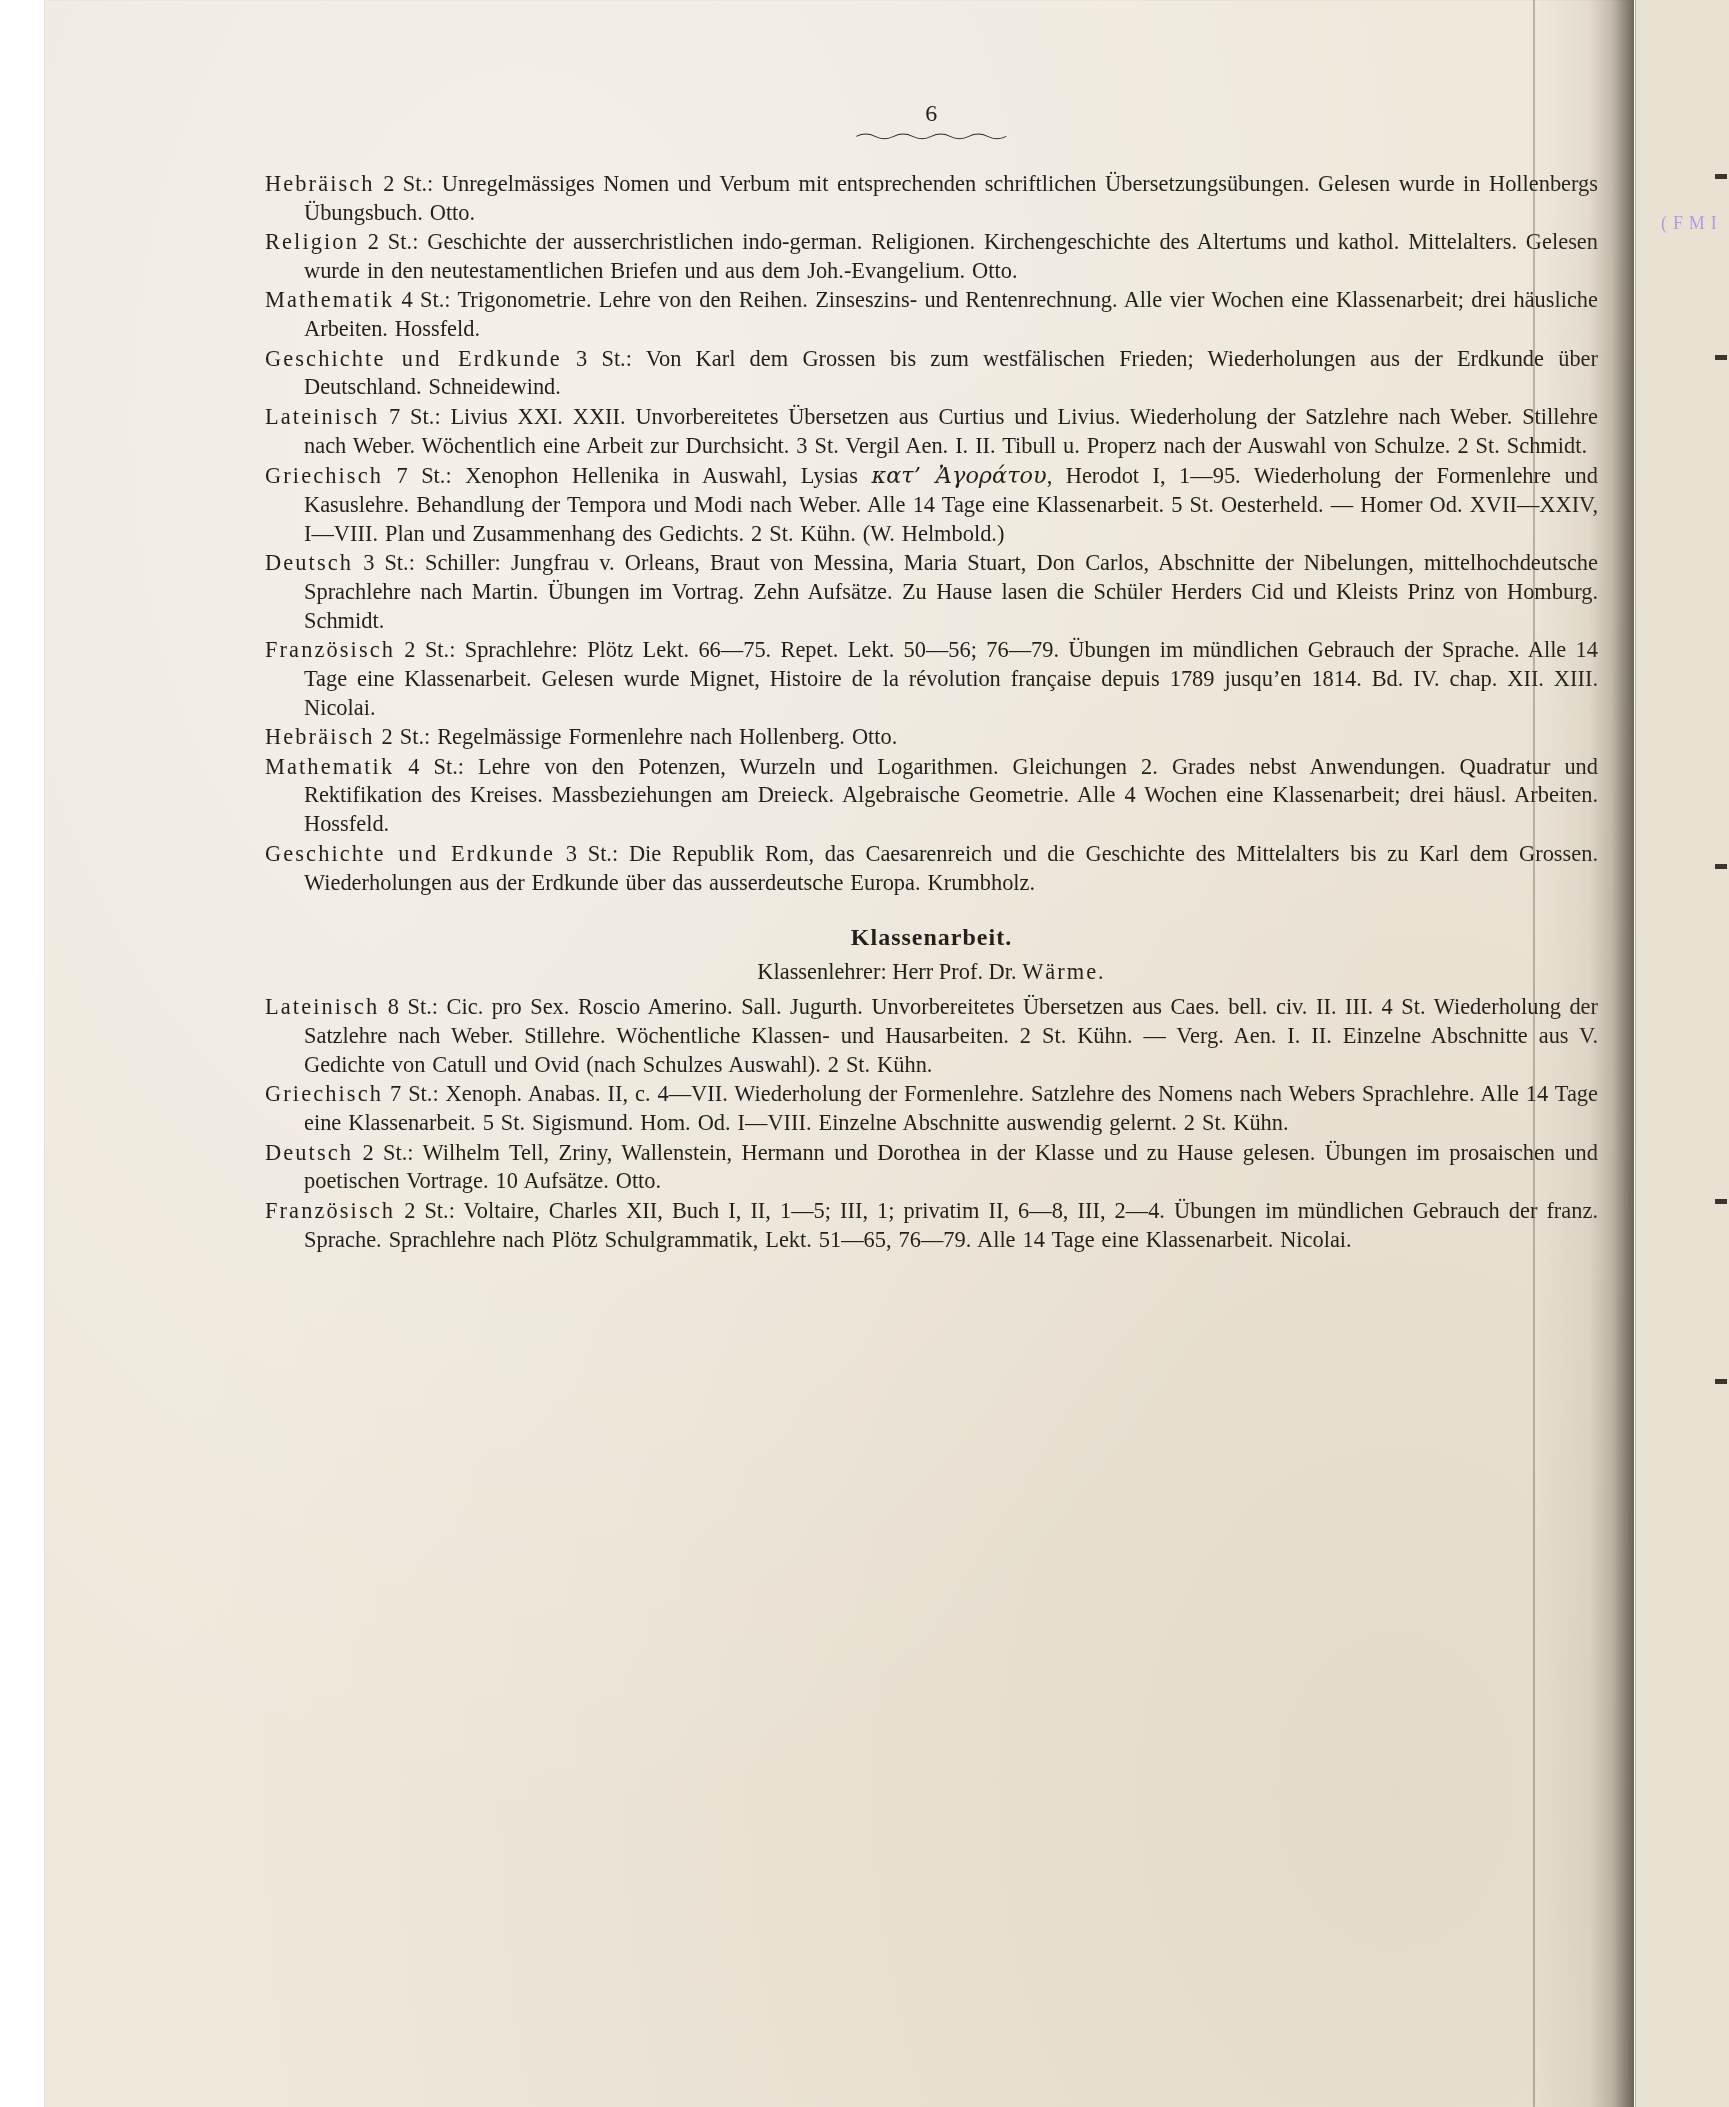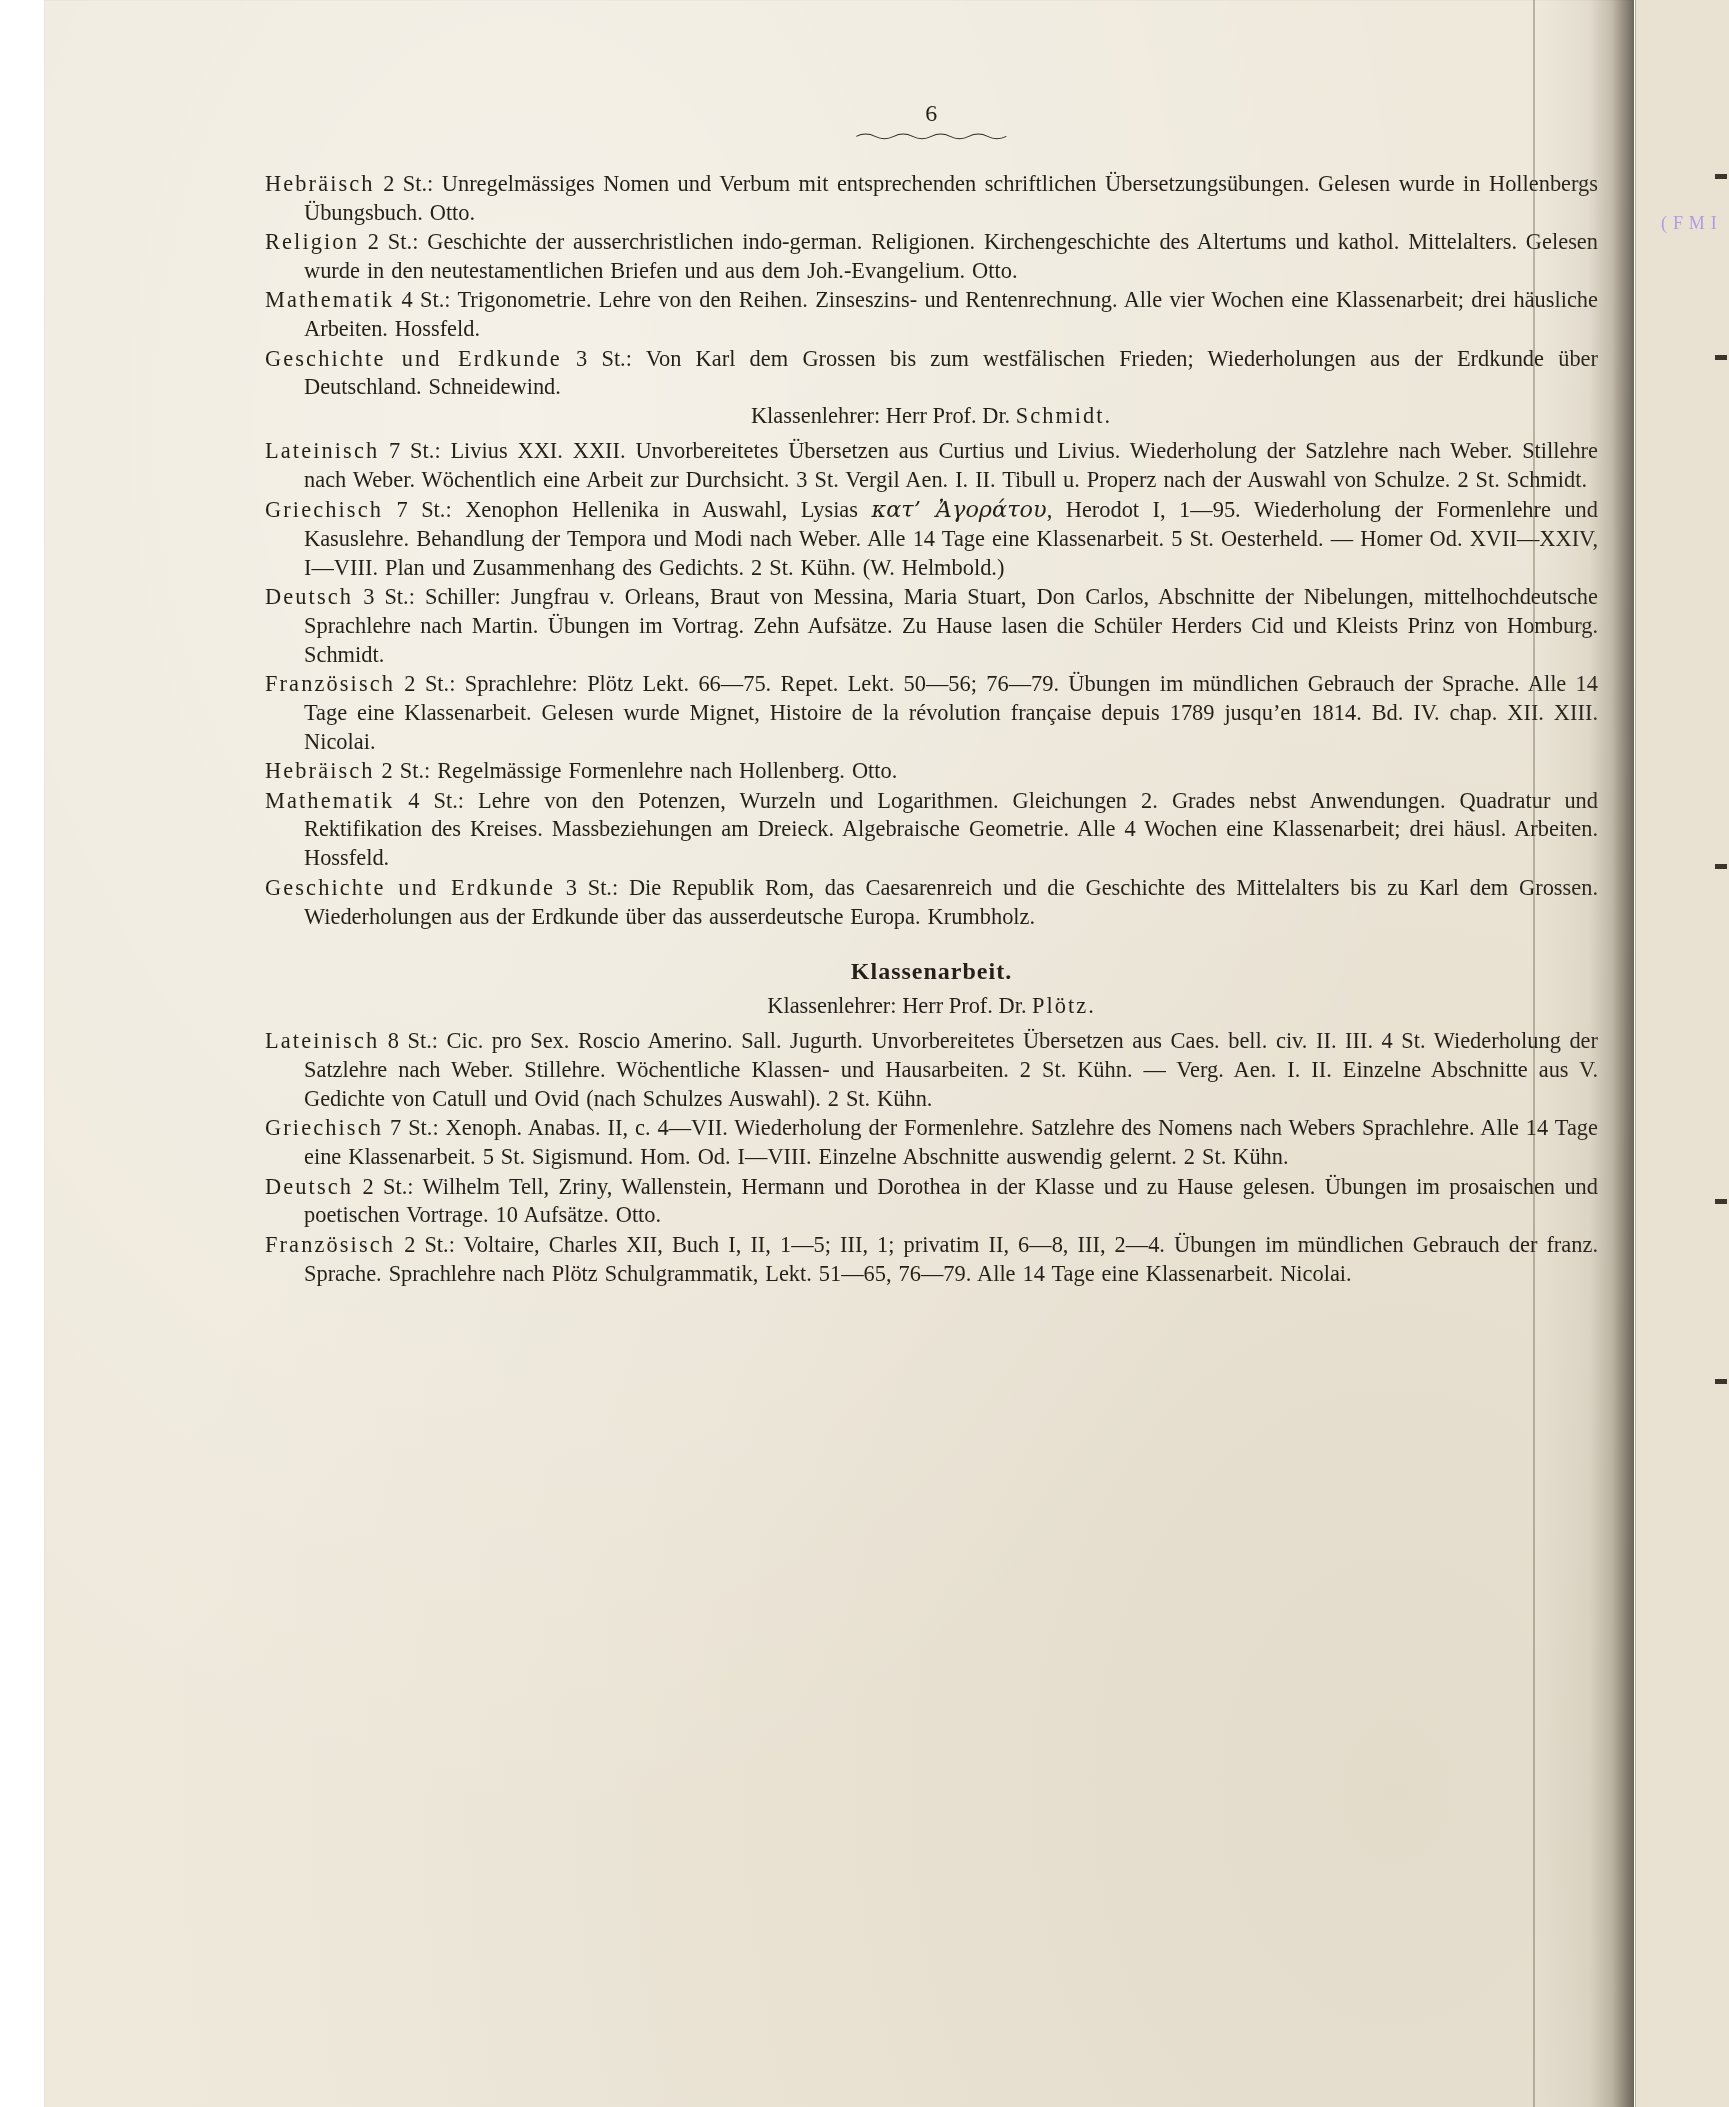--- a/index.html
+++ b/index.html
@@ -182,23 +182,20 @@
         </p>
         <p class="entry">
           <span class="subj">Mathematik</span><span> 4 St.: Trigonometrie. Lehre von den Reihen. Zinseszins- und Rentenrechnung. Alle vier Wochen eine Klassenarbeit; drei häusliche Arbeiten. Hossfeld.</span>
         </p>
         <p class="entry">
           <span class="subj">Geschichte und Erdkunde</span><span> 3 St.: Von Karl dem Grossen bis zum westfälischen Frieden; Wiederholungen aus der Erdkunde über Deutschland. Schneidewind.</span>
         </p>
       </div>
 
       <div>
-        <p class="sec-teacher">
-          <span>Klassenlehrer: Herr Prof. Dr. </span><span class="sp">Schmidt.</span>
-        </p>
 
         <p class="entry">
           <span class="subj">Lateinisch</span><span> 7 St.: Livius XXI. XXII. Unvorbereitetes Übersetzen aus Curtius und Livius. Wiederholung der Satzlehre nach Weber. Stillehre nach Weber. Wöchentlich eine Arbeit zur Durchsicht. 3 St. Vergil Aen. I. II. Tibull u. Properz nach der Auswahl von Schulze. 2 St. Schmidt.</span>
         </p>
 
         <p class="entry">
           <span class="subj">Griechisch</span><span> 7 St.: Xenophon Hellenika in Auswahl, Lysias </span><span class="greek">κατ’ Ἀγοράτου</span><span>, Herodot I, 1—95. Wiederholung der Formenlehre und Kasuslehre. Behandlung der Tempora und Modi nach Weber. Alle 14 Tage eine Klassenarbeit. 5 St. Oesterheld. — Homer Od. XVII—XXIV, I—VIII. Plan und Zusammenhang des Gedichts. 2 St. Kühn. (W. Helmbold.)</span>
         </p>
 
         <p class="entry">
@@ -214,21 +211,21 @@
           <span class="subj">Mathematik</span><span> 4 St.: Lehre von den Potenzen, Wurzeln und Logarithmen. Gleichungen 2. Grades nebst Anwendungen. Quadratur und Rektifikation des Kreises. Massbeziehungen am Dreieck. Algebraische Geometrie. Alle 4 Wochen eine Klassenarbeit; drei häusl. Arbeiten. Hossfeld.</span>
         </p>
         <p class="entry">
           <span class="subj">Geschichte und Erdkunde</span><span> 3 St.: Die Republik Rom, das Caesarenreich und die Geschichte des Mittelalters bis zu Karl dem Grossen. Wiederholungen aus der Erdkunde über das ausserdeutsche Europa. Krumbholz.</span>
         </p>
       </div>
 
       <div>
         <h2 class="sec-title">Klassenarbeit.</h2>
         <p class="sec-teacher">
-          <span>Klassenlehrer: Herr Prof. Dr. </span><span class="sp">Plötz.</span>
+          <span>Klassenlehrer: Herr Prof. Dr. </span><span class="sp">Wärme.</span>
         </p>
 
         <p class="entry">
           <span class="subj">Lateinisch</span><span> 8 St.: Cic. pro Sex. Roscio Amerino. Sall. Jugurth. Unvorbereitetes Übersetzen aus Caes. bell. civ. II. III. 4 St. Wiederholung der Satzlehre nach Weber. Stillehre. Wöchentliche Klassen- und Hausarbeiten. 2 St. Kühn. — Verg. Aen. I. II. Einzelne Abschnitte aus V. Gedichte von Catull und Ovid (nach Schulzes Auswahl). 2 St. Kühn.</span>
         </p>
         <p class="entry">
           <span class="subj">Griechisch</span><span> 7 St.: Xenoph. Anabas. II, c. 4—VII. Wiederholung der Formenlehre. Satzlehre des Nomens nach Webers Sprachlehre. Alle 14 Tage eine Klassenarbeit. 5 St. Sigismund. Hom. Od. I—VIII. Einzelne Abschnitte auswendig gelernt. 2 St. Kühn.</span>
         </p>
         <p class="entry">
           <span class="subj">Deutsch</span><span> 2 St.: Wilhelm Tell, Zriny, Wallenstein, Hermann und Dorothea in der Klasse und zu Hause gelesen. Übungen im prosaischen und poetischen Vortrage. 10 Aufsätze. Otto.</span>

